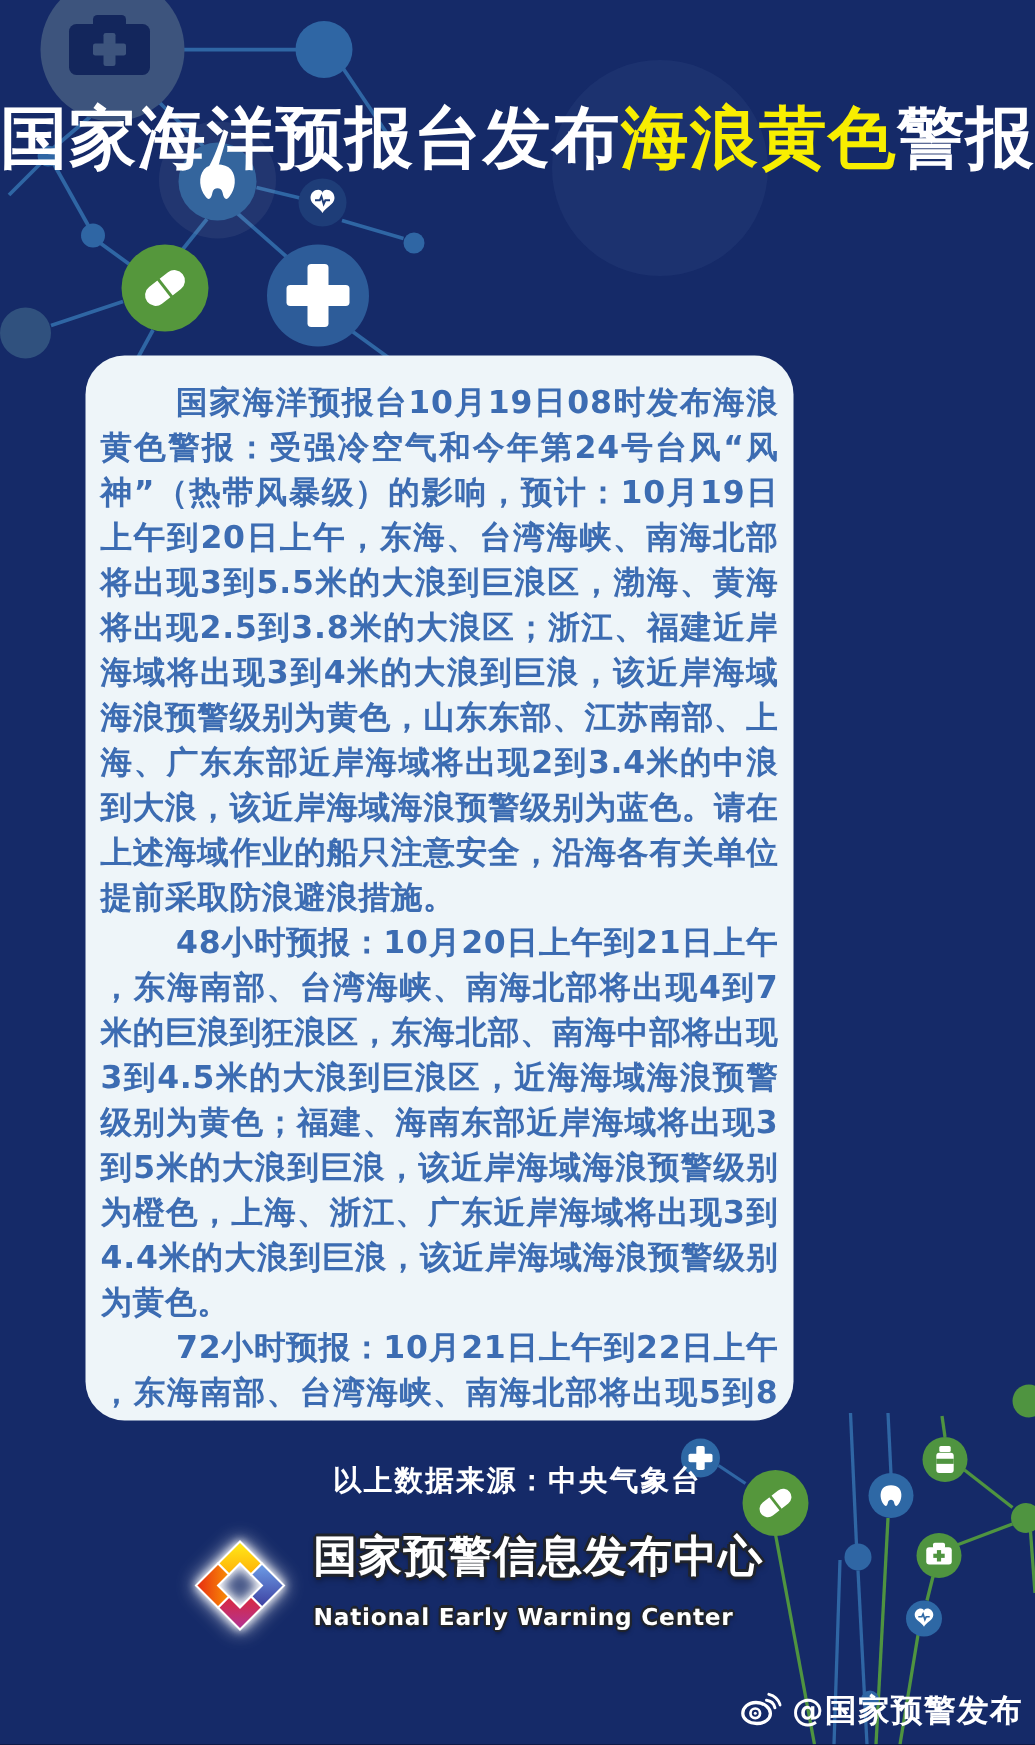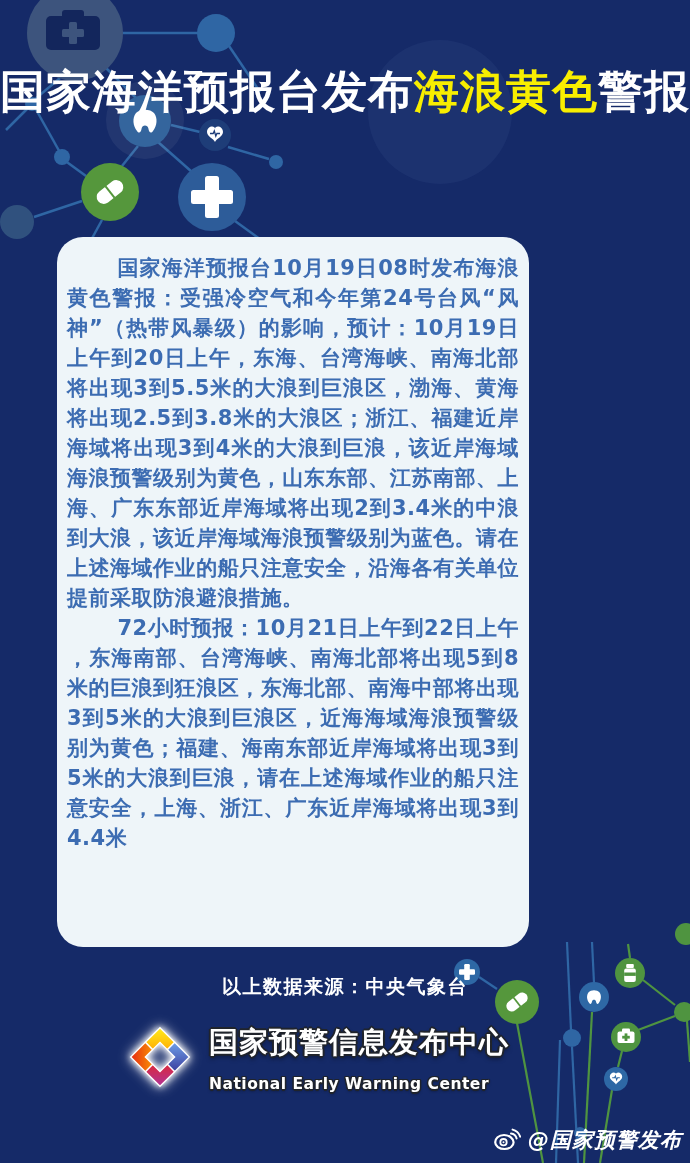--- a/index.html
+++ b/index.html
@@ -24,40 +24,40 @@
     margin:0;text-indent:2.4em;
     font-size:21px;line-height:30px;font-weight:700;letter-spacing:.5px;
     color:#3c6cb2;text-align:justify;word-break:break-all;line-break:anywhere;
   }
   .source-note{
     position:absolute;left:0;top:974px;width:690px;z-index:2;
     text-align:center;color:#ffffff;font-size:19px;font-weight:700;letter-spacing:1.5px;font-family:Liberation Serif, serif;
   }
   .logo-row{
     position:absolute;left:0;top:1022px;width:636px;z-index:2;
-    display:flex;justify-content:center;align-items:flex-end;gap:16px;
+    display:flex;justify-content:center;align-items:flex-start;gap:16px;
   }
   .logo-mark{filter:drop-shadow(0 0 3px #ffffff) drop-shadow(0 0 6px rgba(255,255,255,.85));}
   .logo-text{display:flex;flex-direction:column;align-items:flex-start;line-height:1.05;}
   .logo-cn{
     color:#ffffff;font-size:29px;font-weight:700;letter-spacing:1px;white-space:nowrap;
     text-shadow:-2px 0 0 #20242c,2px 0 0 #20242c,0 -2px 0 #20242c,0 2px 0 #20242c,
                 -1px -1px 0 #20242c,1px 1px 0 #20242c,-1px 1px 0 #20242c,1px -1px 0 #20242c,
                 0 3px 4px rgba(0,0,0,.5);
   }
   .logo-en{
     color:#ffffff;font-size:15.5px;font-weight:700;letter-spacing:.5px;white-space:nowrap;margin-top:18px;
     text-shadow:-1.5px 0 0 #20242c,1.5px 0 0 #20242c,0 -1.5px 0 #20242c,0 1.5px 0 #20242c,
                 -1px -1px 0 #20242c,1px 1px 0 #20242c,-1px 1px 0 #20242c,1px -1px 0 #20242c,
                 0 2px 3px rgba(0,0,0,.5);
   }
   .weibo-row{
     position:absolute;right:8px;top:1126px;z-index:2;
     display:flex;align-items:center;gap:7px;
-    color:#ffffff;font-size:21px;font-weight:700;letter-spacing:1px;white-space:nowrap;font-style:italic;
+    color:#ffffff;font-size:21px;font-weight:700;letter-spacing:1px;white-space:nowrap;
   }
 </style>
 </head>
 <body>
 
 <div class="poster">
 
   <svg class="deco" width="690" height="1163" viewBox="0 0 690 1163">
 
     <g stroke="#2f66a4" stroke-width="2.5">
@@ -177,20 +177,21 @@
       <polyline points="-3.8,-1.2 -1.4,-1.2 -0.6,-3 0.6,0.8 1.5,-1.2 3.8,-1.2" fill="none" stroke="#2e68a5" stroke-width="1.1"></polyline>
     </g>
   </svg>
 
   <div class="title">
     <span>国家海洋预报台发布</span><span class="hl">海浪黄色</span><span>警报</span>
   </div>
 
   <div class="card">
     <p>国家海洋预报台10月19日08时发布海浪黄色警报：受强冷空气和今年第24号台风“风神”（热带风暴级）的影响，预计：10月19日上午到20日上午，东海、台湾海峡、南海北部将出现3到5.5米的大浪到巨浪区，渤海、黄海将出现2.5到3.8米的大浪区；浙江、福建近岸海域将出现3到4米的大浪到巨浪，该近岸海域海浪预警级别为黄色，山东东部、江苏南部、上海、广东东部近岸海域将出现2到3.4米的中浪到大浪，该近岸海域海浪预警级别为蓝色。请在上述海域作业的船只注意安全，沿海各有关单位提前采取防浪避浪措施。</p>
+    <p>48小时预报：10月20日上午到21日上午，东海南部、台湾海峡、南海北部将出现4到7米的巨浪到狂浪区，东海北部、南海中部将出现3到4.5米的大浪到巨浪区，近海海域海浪预警级别为黄色；福建、海南东部近岸海域将出现3到5米的大浪到巨浪，该近岸海域海浪预警级别为橙色，上海、浙江、广东近岸海域将出现3到4.4米的大浪到巨浪，该近岸海域海浪预警级别为黄色。</p>
     <p>72小时预报：10月21日上午到22日上午，东海南部、台湾海峡、南海北部将出现5到8米的巨浪到狂浪区，东海北部、南海中部将出现3到5米的大浪到巨浪区，近海海域海浪预警级别为黄色；福建、海南东部近岸海域将出现3到5米的大浪到巨浪，请在上述海域作业的船只注意安全，上海、浙江、广东近岸海域将出现3到4.4米</p>
   </div>
 
   <div class="source-note">以上数据来源：中央气象台</div>
 
   <div class="logo-row">
     <svg class="logo-mark" width="66" height="70" viewBox="0 0 70 70">
       <defs>
         <linearGradient id="gYellow" x1="0" y1="0" x2="1" y2="1">
           <stop offset="0" stop-color="#ffec1a"></stop>

